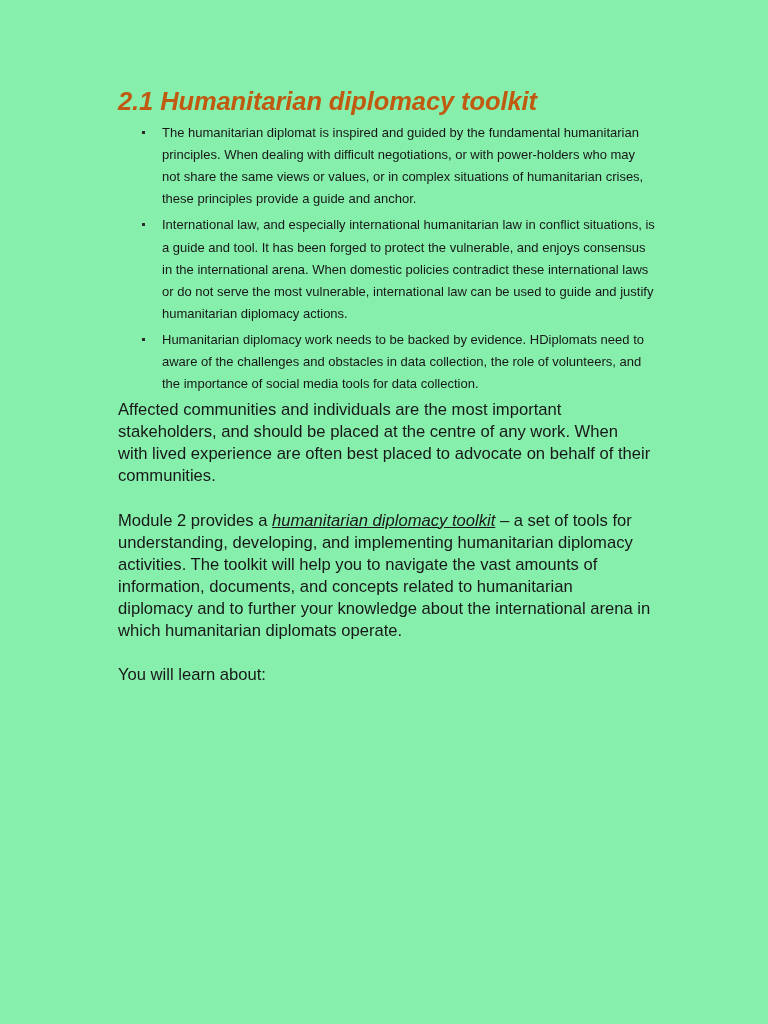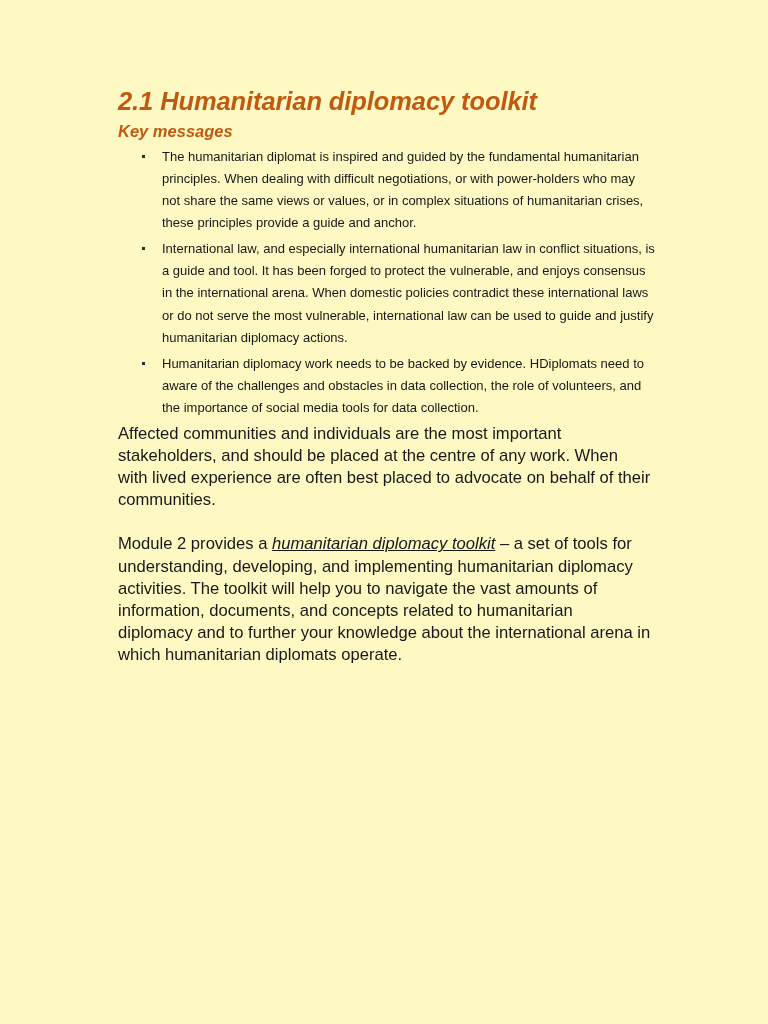--- a/index.html
+++ b/index.html
@@ -12,21 +12,21 @@
     height: 1024px;
     font-family: "Liberation Sans", sans-serif;
     color: #1a1a1a;
     overflow: hidden;
   }
 
   .page {
     position: relative;
     width: 768px;
     height: 1024px;
-    background: #fef9c3;
+    background: #86efac;
     box-sizing: border-box;
     padding: 86px 108px 0 118px;
   }
 
   .doc-title {
     font-size: 25.5px;
     font-weight: bold;
     font-style: italic;
     color: #C15A11;
     letter-spacing: -0.1px;
@@ -86,21 +86,20 @@
 
   .italic-run { font-style: italic; text-decoration: underline; }
 </style>
 </head>
 <body>
 
 <div class="page">
 
   <h1 class="doc-title">2.1 Humanitarian diplomacy toolkit</h1>
 
-  <h2 class="sub-heading">Key messages</h2>
 
   <ul class="bullets">
     <li>
       <span class="bullet-dot"></span>
       <span>The humanitarian diplomat is inspired and guided by the fundamental humanitarian principles. When dealing with difficult negotiations, or with power-holders who may not share the same views or values, or in complex situations of humanitarian crises, these principles provide a guide and anchor.</span>
     </li>
     <li>
       <span class="bullet-dot"></span>
       <span>International law, and especially international humanitarian law in conflict situations, is a guide and tool. It has been forged to protect the vulnerable, and enjoys consensus in the international arena. When domestic policies contradict these international laws or do not serve the most vulnerable, international law can be used to guide and justify humanitarian diplomacy actions.</span>
     </li>
@@ -111,19 +110,20 @@
   </ul>
 
   <p class="body-text para">Affected communities and individuals are the most important stakeholders, and should be placed at the centre of any work. When with lived experience are often best placed to advocate on behalf of their communities.</p>
 
   <div class="spacer-line"></div>
 
   <p class="body-text para"><span>Module 2 provides a </span><span class="italic-run">humanitarian diplomacy toolkit</span><span> – a set of tools for understanding, developing, and implementing humanitarian diplomacy activities. The toolkit will help you to navigate the vast amounts of information, documents, and concepts related to humanitarian diplomacy and to further your knowledge about the international arena in which humanitarian diplomats operate.</span></p>
 
   <div class="spacer-line"></div>
 
+  <p class="body-text para">You will learn about:</p>
 
   <div class="spacer-line"></div>
 
   <ul class="bullets">
   </ul>
 
 </div>
 
 </body></html>

